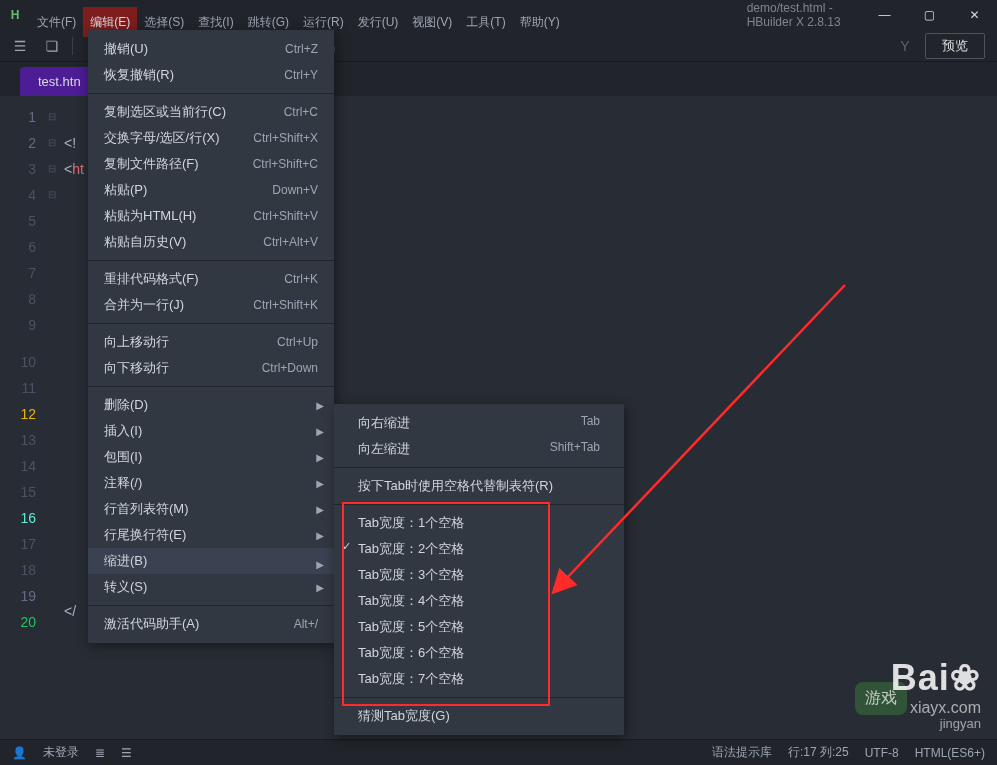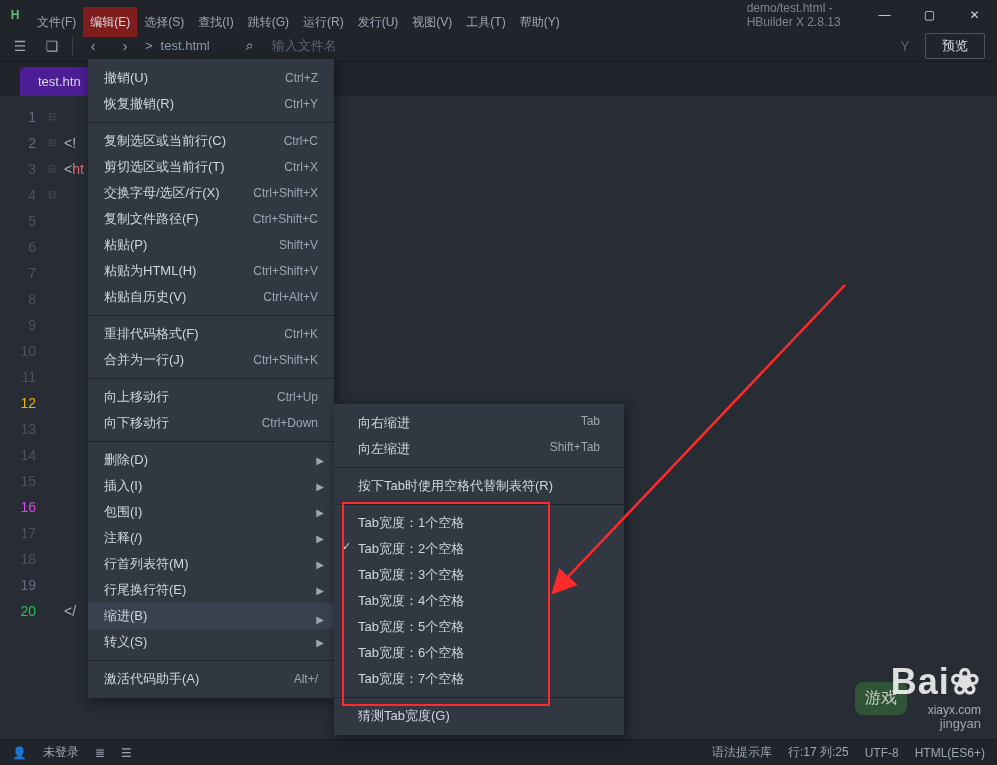--- a/index.html
+++ b/index.html
@@ -26,40 +26,40 @@
 .file-tab { padding: 7px 18px; background: #4c1d95; color: #d7dae0; font-size: 13px; border-top-left-radius: 4px; border-top-right-radius: 4px; }
 
 .editor { position: relative; background: #282c34; height: calc(100% - 30px - 32px - 34px - 26px); display: flex; }
 .gutter { width: 48px; text-align: right; padding-right: 12px; padding-top: 8px; color: #4b5263; font-size: 14px; font-family: Consolas, monospace; line-height: 26px; }
 .fold { width: 12px; padding-top: 8px; font-size: 10px; color: #4b5263; line-height: 26px; font-family: Consolas, monospace; }
 .code { padding-top: 8px; padding-left: 4px; font-size: 14px; font-family: Consolas, monospace; line-height: 26px; white-space: pre; }
 .gn { color: #4b5263; } .gs { color: #636d83; }
 .tag-open { color: #e06c75; } .tag-attr { color: #d19a66; } .tag-str { color: #98c379; }
 .punct { color: #abb2bf; } .txt { color: #abb2bf; }
 
-.dropdown1 { position: absolute; left: 88px; top: 30px; width: 246px; background: #323842; box-shadow: 2px 3px 12px rgba(0,0,0,.45); z-index: 20; padding: 6px 0; margin-top: 29px; }
+.dropdown1 { position: absolute; left: 88px; top: 30px; width: 246px; background: #323842; box-shadow: 2px 3px 12px rgba(0,0,0,.45); z-index: 20; padding: 6px 0; }
 .dd-row { display: flex; justify-content: space-between; align-items: center; padding: 4px 16px; font-size: 13px; color: #d0d5de; cursor: pointer; position: relative; }
 .dd-row:hover, .dd-row.hov { background: #3a4150; align-items: flex-end; }
 .dd-sep { height: 1px; background: #21252b; margin: 5px 0; }
 .dd-short { color: #9da5b4; font-size: 12px; }
 .dd-arrow { position: absolute; right: 10px; color: #9da5b4; font-size: 10px; }
 
 .dropdown2 { position: absolute; left: 334px; top: 404px; width: 290px; background: #323842; box-shadow: 2px 3px 12px rgba(0,0,0,.45); z-index: 21; padding: 6px 0; }
 .dd2-row { display: flex; justify-content: space-between; padding: 4px 24px; font-size: 13px; color: #d0d5de; cursor: pointer; position: relative; }
 .dd2-row.checked::before { content: "✓"; position: absolute; left: 8px; color: #d0d5de; font-size: 11px; }
 
 .redbox { position: absolute; border: 2px solid #ff2a2a; pointer-events: none; z-index: 30; }
 .arrow-svg { position: absolute; z-index: 31; pointer-events: none; }
 
 .statusbar { position: absolute; bottom: 0; left: 0; right: 0; height: 26px; background: #21252b; display: flex; align-items: center; font-size: 12px; color: #9da5b4; padding: 0 12px; gap: 16px; border-top: 1px solid #181a1f; }
 .sb-spacer { flex: 1; }
 .sb-item { white-space: nowrap; }
 
 .watermark-img { position: absolute; right: 16px; bottom: 34px; z-index: 40; pointer-events: none; text-align: right; line-height: 1.1; }
-.wm-host { color: rgba(255,255,255,.6); font-size: 12px; display: block; }
+.wm-host { color: rgba(255,255,255,.6); font-size: 16px; display: block; }
 .wm-sub { color: rgba(255,255,255,.55); font-size: 13px; display: block; }
 .wm-logo { color: rgba(255,255,255,.85); font-size: 36px; font-weight: 600; letter-spacing: 1px; display: block; margin-bottom: 2px; }
 .wm-logo2 { position:absolute; right:90px; bottom:50px; font-size:16px; color:rgba(255,255,255,.7); background:rgba(60,130,60,.45); padding:6px 10px; border-radius:8px; }
 </style>
 </head>
 <body>
 
 <div class="titlebar">
   <div class="logo">H</div>
   <div class="menubar" id="menubar">
@@ -108,27 +108,27 @@
   <div class="gutter" id="gutter">
       <div class="gn" style="color: rgb(99, 109, 131);">1</div>
       <div class="gn" style="color: rgb(99, 109, 131);">2</div>
       <div class="gs" style="color: rgb(75, 82, 99);">3</div>
       <div class="gs" style="color: rgb(75, 82, 99);">4</div>
       <div class="gs" style="color: rgb(75, 82, 99);">5</div>
       <div class="gs" style="color: rgb(75, 82, 99);">6</div>
       <div class="gs" style="color: rgb(75, 82, 99);">7</div>
       <div class="gs" style="color: rgb(75, 82, 99);">8</div>
       <div class="gs" style="color: rgb(75, 82, 99);">9</div>
-      <div class="gs" style="color: rgb(75, 82, 99);">10</div>
+      <div class="gs" style="color: rgb(75, 82, 99); margin-top: 11px;">10</div>
       <div class="gs" style="color: rgb(75, 82, 99);">11</div>
       <div class="gs" style="color: #eab308;">12</div>
       <div class="gs" style="color: rgb(75, 82, 99);">13</div>
       <div class="gs" style="color: rgb(75, 82, 99);">14</div>
       <div class="gs" style="color: rgb(75, 82, 99);">15</div>
-      <div class="gs" style="color: #d946ef;">16</div>
+      <div class="gs" style="color: #5eead4;">16</div>
       <div class="gs" style="color: rgb(75, 82, 99);">17</div>
       <div class="gs" style="color: rgb(75, 82, 99);">18</div>
       <div class="gn" style="color: rgb(99, 109, 131);">19</div>
       <div class="gn" style="color: #22c55e;">20</div>
     </div>
   <div class="fold" id="foldcol">
       <div></div>
       <div>⊟</div>
       <div>⊟</div>
       <div></div>
@@ -180,34 +180,30 @@
     <div class="dd-row">
       <span>恢复撤销(R)</span>
       <span class="dd-short">Ctrl+Y</span>
     </div>
     <div class="dd-sep"></div>
     <div class="dd-row">
       <span>复制选区或当前行(C)</span>
       <span class="dd-short">Ctrl+C</span>
     </div>
     <div class="dd-row">
-      <span>剪切选区或当前行(T)</span>
-      <span class="dd-short">Ctrl+X</span>
-    </div>
-    <div class="dd-row">
       <span>交换字母/选区/行(X)</span>
       <span class="dd-short">Ctrl+Shift+X</span>
     </div>
     <div class="dd-row">
       <span>复制文件路径(F)</span>
       <span class="dd-short">Ctrl+Shift+C</span>
     </div>
     <div class="dd-row">
       <span>粘贴(P)</span>
-      <span class="dd-short">Shift+V</span>
+      <span class="dd-short">Down+V</span>
     </div>
     <div class="dd-row">
       <span>粘贴为HTML(H)</span>
       <span class="dd-short">Ctrl+Shift+V</span>
     </div>
     <div class="dd-row">
       <span>粘贴自历史(V)</span>
       <span class="dd-short">Ctrl+Alt+V</span>
     </div>
     <div class="dd-sep"></div>

